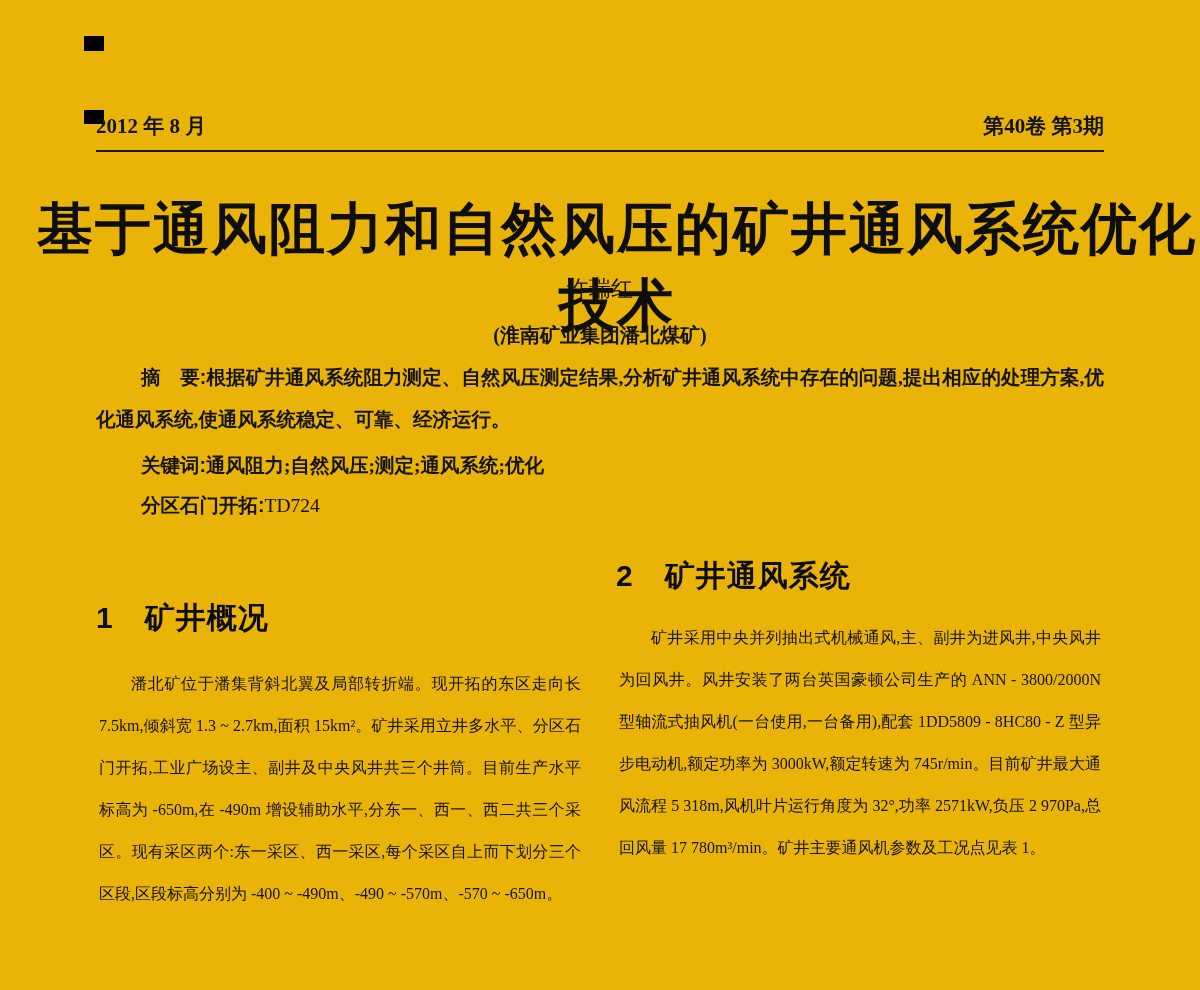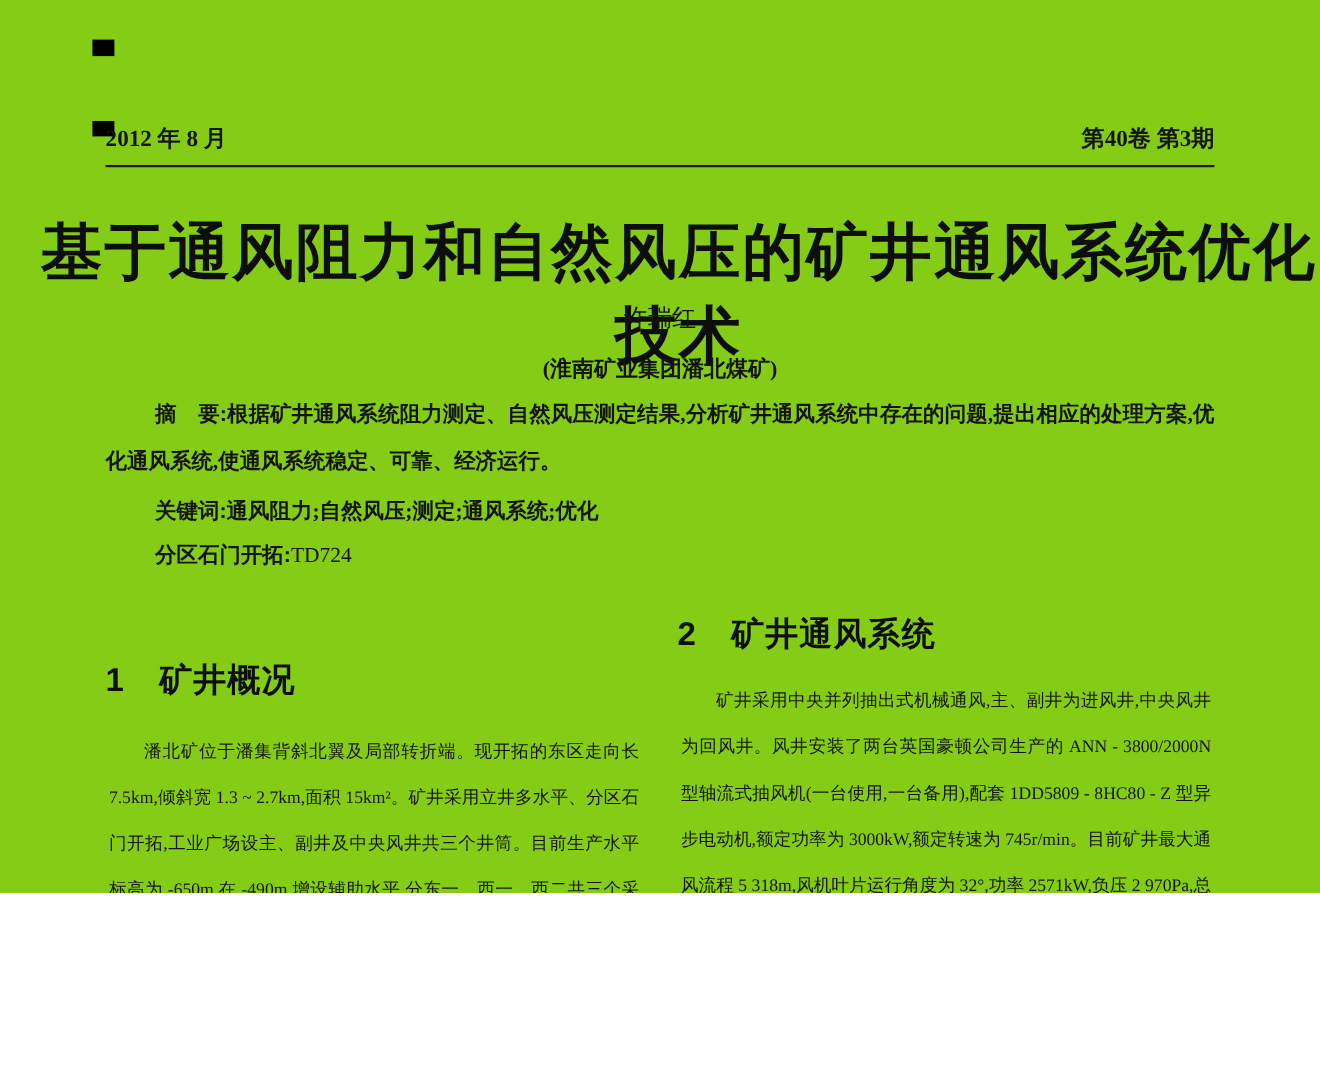--- a/index.html
+++ b/index.html
@@ -1,21 +1,21 @@
 <!DOCTYPE html>
 <html><head>
 <meta charset="utf-8">
 <style>
   html, body { margin: 0; padding: 0; background: #ffffff; }
 
   .page {
     position: relative;
     width: 1200px;
-    height: 812px;
-    background: #84cc16;
+    height: 990px;
+    background: #eab308;
     overflow: hidden;
     color: #141414;
     font-family: "Liberation Serif", "DejaVu Serif", serif;
   }
 
   
   .artifact { position: absolute; background: #000; }
   .a1 { left: 84px; top: 36px;  width: 20px; height: 15px; }
   .a2 { left: 84px; top: 110px; width: 20px; height: 14px; }
 

